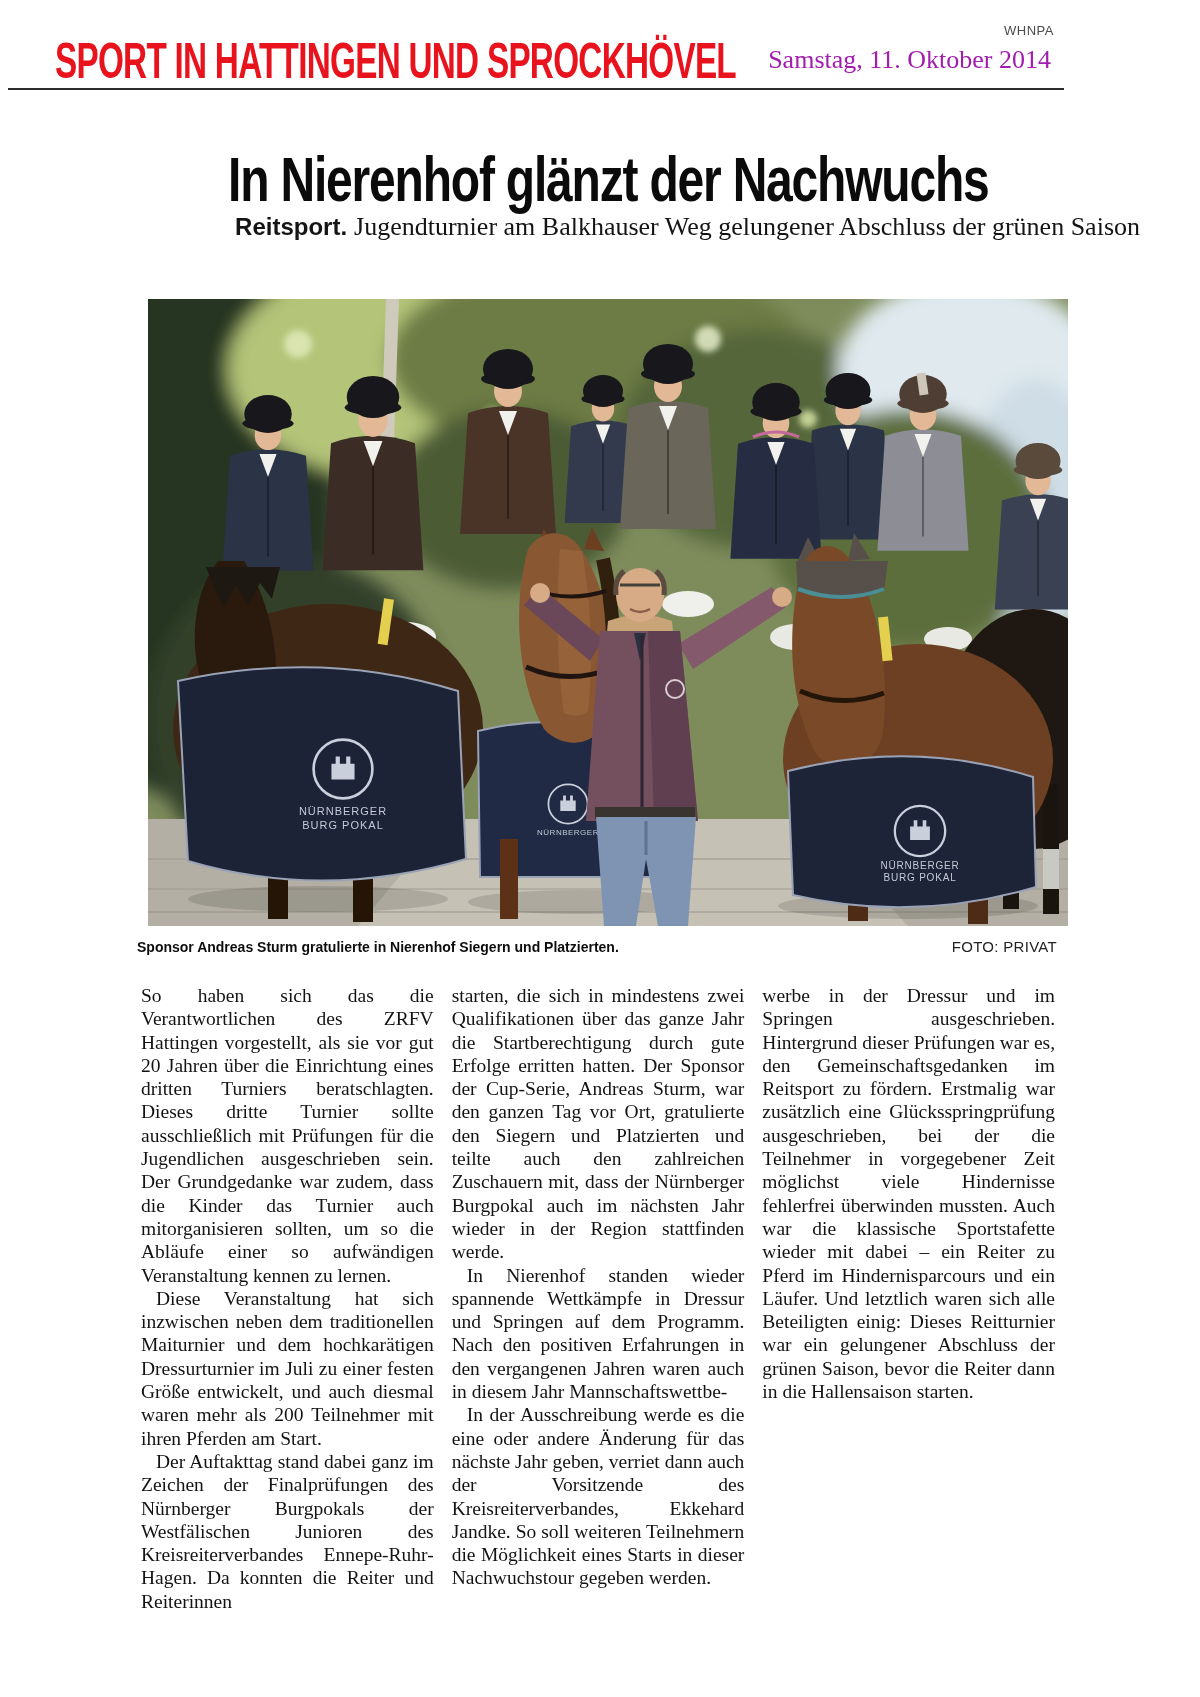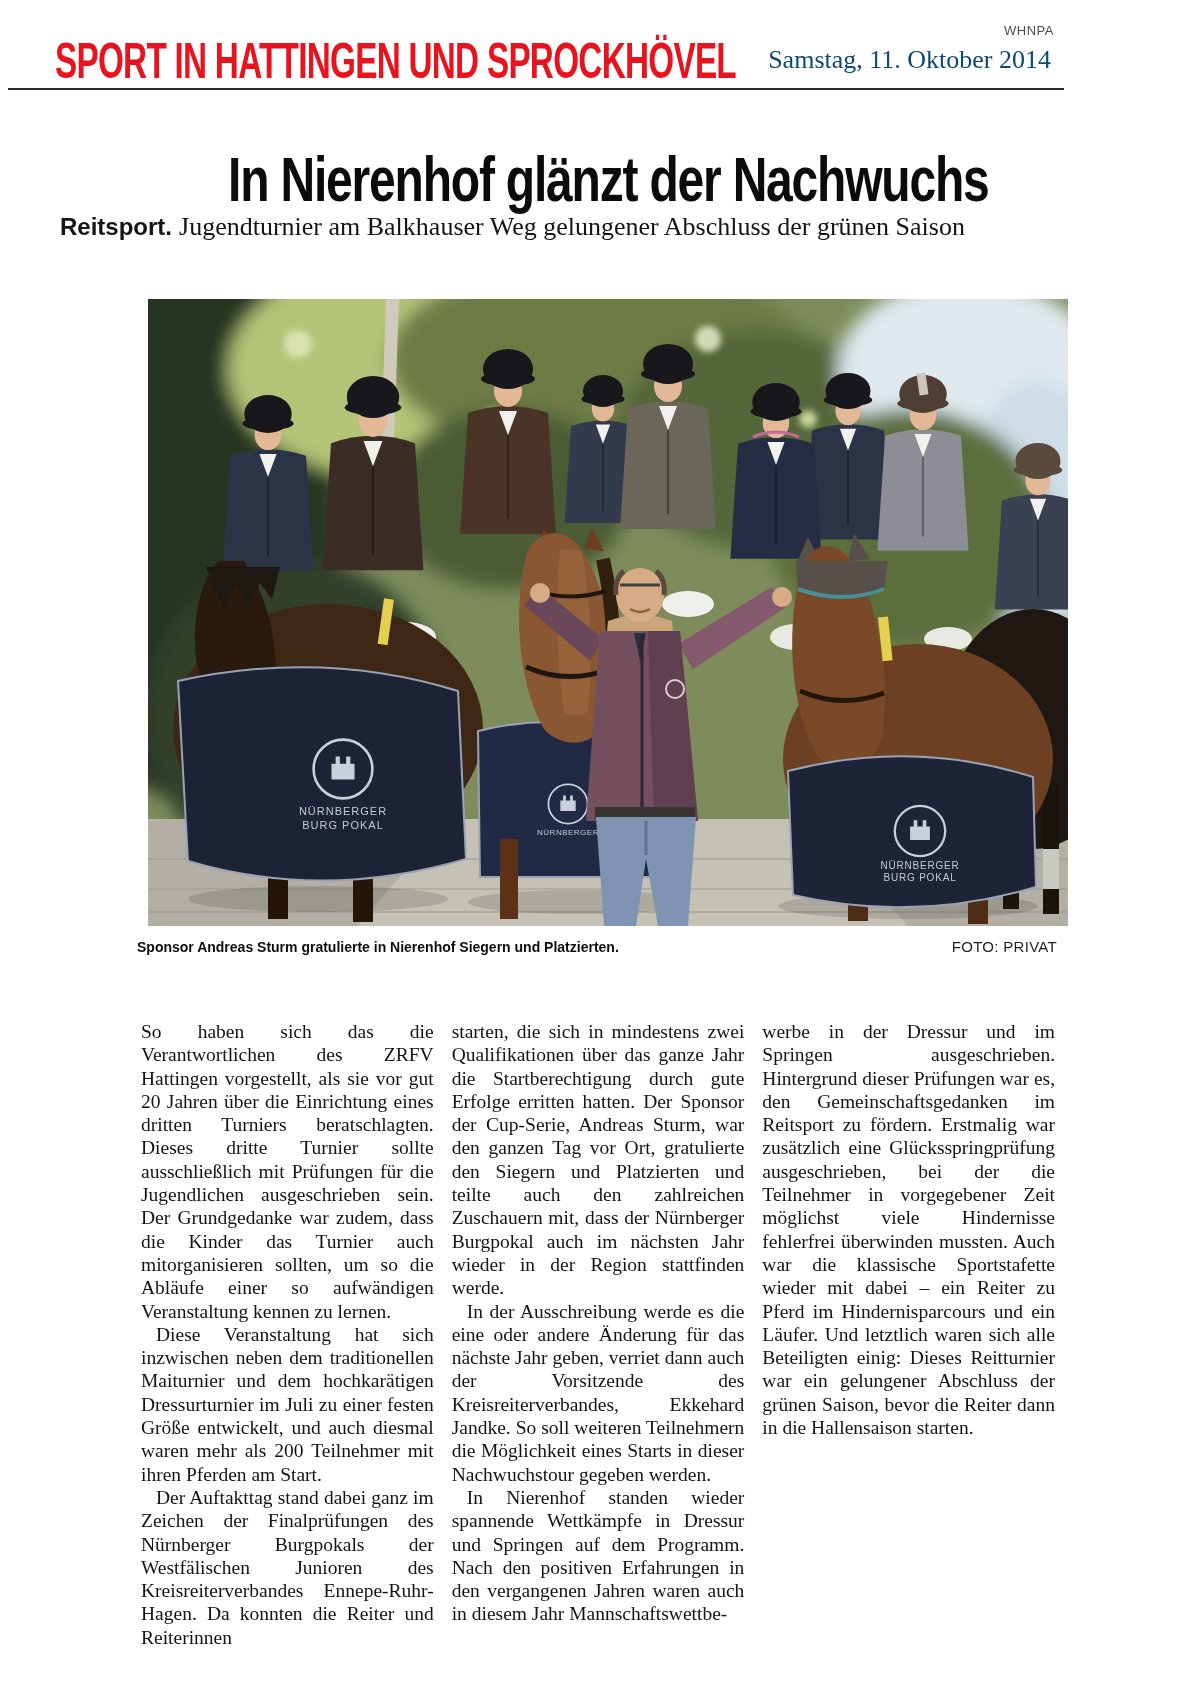--- a/index.html
+++ b/index.html
@@ -6,40 +6,40 @@
   body{
     width:1200px;height:1697px;position:relative;background:#ffffff;
     font-family:"Liberation Sans",sans-serif;color:#111;overflow:hidden;
   }
   .masthead{position:absolute;left:55px;top:33px;}
   .masthead .stretch{
     display:inline-block;font-weight:700;font-size:45px;letter-spacing:-1px;
     color:#e8131d;transform:scale(.74,1.1);transform-origin:left top;white-space:nowrap;
   }
   .presscode{position:absolute;top:23px;right:146px;font-size:13px;color:#4c4c4c;letter-spacing:.5px;}
-  .dateline{position:absolute;top:45px;right:149px;font-family:"Liberation Serif",serif;font-size:26px;color:#0c4a6e;}
+  .dateline{position:absolute;top:45px;right:149px;font-family:"Liberation Serif",serif;font-size:26px;color:#a21caf;}
   .rule{position:absolute;top:88px;left:8px;width:1056px;height:2px;background:#2d2d2d;}
 
   .headline{position:absolute;top:135px;left:100px;width:1000px;text-align:center;}
   .headline .stretch{
     display:inline-block;font-weight:700;font-size:60px;letter-spacing:-1.5px;color:#0b0b0b;
     transform:scale(.8,1.06);transform-origin:center top;white-space:nowrap;
   }
-  .subhead{position:absolute;top:212px;left:60px;width:1080px;text-align:left;
+  .subhead{position:absolute;top:212px;left:60px;width:1080px;text-align:right;
     font-family:"Liberation Serif",serif;font-size:26px;color:#141414;}
   .subhead .kicker{font-family:"Liberation Sans",sans-serif;font-weight:700;font-size:24px;margin-right:7px;}
 
   figure.photo{position:absolute;left:137px;top:288px;width:920px;height:627px;margin:11px;}
   .captionrow{position:absolute;left:137px;top:923px;width:920px;display:flex;justify-content:space-between;align-items:baseline;}
   .caption{font-weight:700;font-size:14px;color:#0d0d0d;margin-top:16px;}
   .credit{font-size:15px;color:#222;letter-spacing:.3px;}
 
   .columns{position:absolute;left:141px;top:984px;width:914px;display:flex;gap:18px;
     font-family:"Liberation Serif",serif;font-size:19.5px;line-height:23.3px;color:#131313;
-    text-align:justify;hyphens:none;margin-top:36px;}
+    text-align:justify;hyphens:none;}
   .col{flex:1;min-width:0;}
   .col p{margin:0;}
   .col p.indent{text-indent:15px;}
 
   svg text{font-family:"Liberation Sans",sans-serif;}
 </style>
 </head>
 <body>
 
 <div class="masthead">
@@ -214,19 +214,19 @@
 </div>
 
 <div class="columns">
   <div class="col">
     <p>So haben sich das die Verantwortlichen des ZRFV Hattingen vorgestellt, als sie vor gut 20 Jahren über die Einrichtung eines dritten Turniers beratschlagten. Dieses dritte Turnier sollte ausschließlich mit Prüfungen für die Jugendlichen ausgeschrieben sein. Der Grundgedanke war zudem, dass die Kinder das Turnier auch mitorganisieren sollten, um so die Abläufe einer so aufwändigen Veranstaltung kennen zu lernen.</p>
     <p class="indent">Diese Veranstaltung hat sich inzwischen neben dem traditionellen Maiturnier und dem hochkarätigen Dressurturnier im Juli zu einer festen Größe entwickelt, und auch diesmal waren mehr als 200 Teilnehmer mit ihren Pferden am Start.</p>
     <p class="indent">Der Auftakttag stand dabei ganz im Zeichen der Finalprüfungen des Nürnberger Burgpokals der Westfälischen Junioren des Kreisreiterverbandes Ennepe-Ruhr-Hagen. Da konnten die Reiter und Reiterinnen</p>
   </div>
   <div class="col">
     <p>starten, die sich in mindestens zwei Qualifikationen über das ganze Jahr die Startberechtigung durch gute Erfolge erritten hatten. Der Sponsor der Cup-Serie, Andreas Sturm, war den ganzen Tag vor Ort, gratulierte den Siegern und Platzierten und teilte auch den zahlreichen Zuschauern mit, dass der Nürnberger Burgpokal auch im nächsten Jahr wieder in der Region stattfinden werde.</p>
+    <p class="indent">In Nierenhof standen wieder spannende Wettkämpfe in Dressur und Springen auf dem Programm. Nach den positiven Erfahrungen in den vergangenen Jahren waren auch in diesem Jahr Mannschaftswettbe-</p>
     <p class="indent">In der Ausschreibung werde es die eine oder andere Änderung für das nächste Jahr geben, verriet dann auch der Vorsitzende des Kreisreiterverbandes, Ekkehard Jandke. So soll weiteren Teilnehmern die Möglichkeit eines Starts in dieser Nachwuchstour gegeben werden.</p>
-    <p class="indent">In Nierenhof standen wieder spannende Wettkämpfe in Dressur und Springen auf dem Programm. Nach den positiven Erfahrungen in den vergangenen Jahren waren auch in diesem Jahr Mannschaftswettbe-</p>
   </div>
   <div class="col">
     <p>werbe in der Dressur und im Springen ausgeschrieben. Hintergrund dieser Prüfungen war es, den Gemeinschaftsgedanken im Reitsport zu fördern. Erstmalig war zusätzlich eine Glücksspringprüfung ausgeschrieben, bei der die Teilnehmer in vorgegebener Zeit möglichst viele Hindernisse fehlerfrei überwinden mussten. Auch war die klassische Sportstafette wieder mit dabei – ein Reiter zu Pferd im Hindernisparcours und ein Läufer. Und letztlich waren sich alle Beteiligten einig: Dieses Reitturnier war ein gelungener Abschluss der grünen Saison, bevor die Reiter dann in die Hallensaison starten.</p>
   </div>
 </div>
 
 </body></html>

